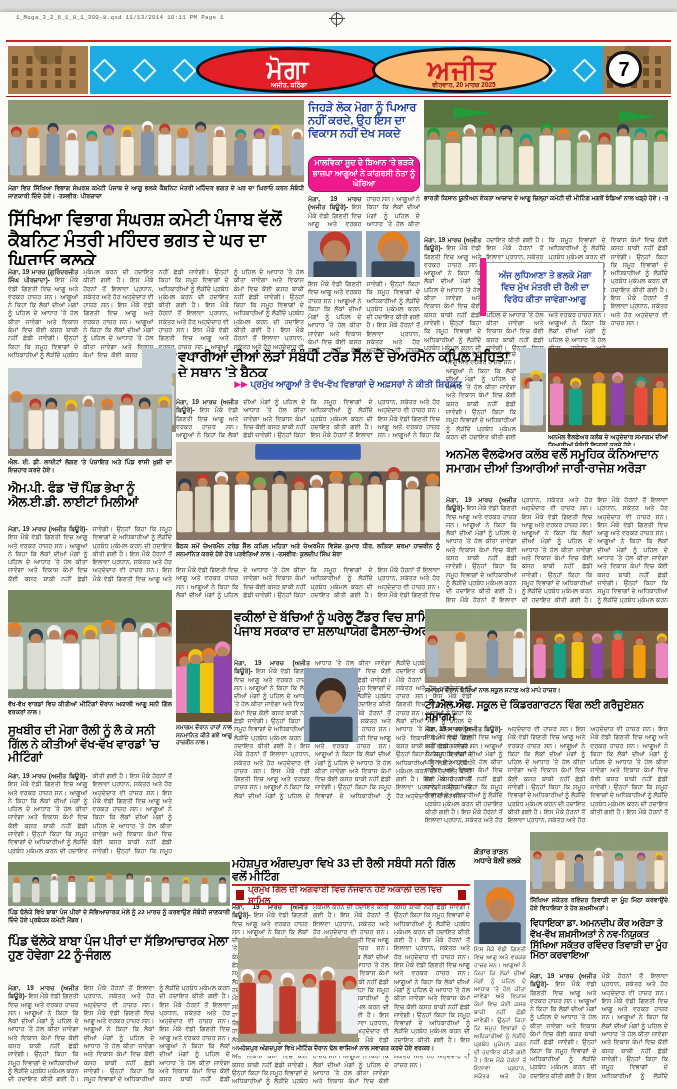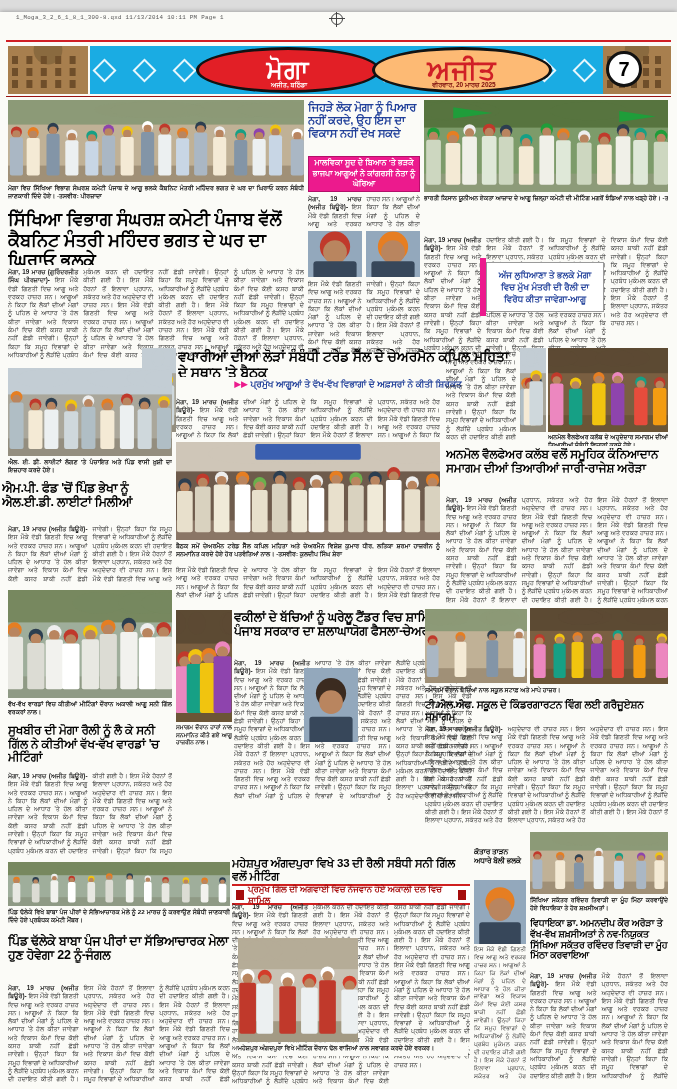--- a/index.html
+++ b/index.html
@@ -165,21 +165,21 @@
         <circle cx="289.31360647924885" cy="33.91603281956981" r="5.535000000000001" fill="#fff"></circle>
         <circle cx="289.31360647924885" cy="36.17103281956981" r="4.1000000000000005" fill="#b9855f"></circle>
         <rect x="282.75360647924884" y="39.246032819569805" width="13.120000000000003" height="36.19396718043019" rx="2" fill="#aab7c4"></rect>
       </svg>
     </div>
   <div class="abs cap" style="left:8px;top:172px;width:296px;height:23px;">ਮੋਗਾ ਵਿਚ ਸਿੱਖਿਆ ਵਿਭਾਗ ਸੰਘਰਸ਼ ਕਮੇਟੀ ਪੰਜਾਬ ਦੇ ਆਗੂ ਭਲਕੇ ਕੈਬਨਿਟ ਮੰਤਰੀ ਮਹਿੰਦਰ ਭਗਤ ਦੇ ਘਰ ਦਾ ਘਿਰਾਓ ਕਰਨ ਸੰਬੰਧੀ ਜਾਣਕਾਰੀ ਦਿੰਦੇ ਹੋਏ।  -ਤਸਵੀਰ: ਪੀਰਜ਼ਾਦਾ</div>
   <div class="abs hl" style="left:8px;top:197px;width:296px;height:56px;font-size:18px;">ਸਿੱਖਿਆ ਵਿਭਾਗ ਸੰਘਰਸ਼ ਕਮੇਟੀ ਪੰਜਾਬ ਵੱਲੋਂ ਕੈਬਨਿਟ ਮੰਤਰੀ ਮਹਿੰਦਰ ਭਗਤ ਦੇ ਘਰ ਦਾ ਘਿਰਾਓ ਭਲਕੇ</div>
   <div class="abs bt" style="left:8px;top:256px;width:296px;height:92px;column-count:4;"><b>ਮੋਗਾ, 19 ਮਾਰਚ (ਗੁਰਿੰਦਰਜੀਤ ਸਿੰਘ ਪੀਰਜ਼ਾਦਾ)-</b> ਇਸ ਮੌਕੇ ਵੱਡੀ ਗਿਣਤੀ ਵਿਚ ਆਗੂ ਅਤੇ ਵਰਕਰ ਹਾਜ਼ਰ ਸਨ। ਆਗੂਆਂ ਨੇ ਕਿਹਾ ਕਿ ਲੋਕਾਂ ਦੀਆਂ ਮੰਗਾਂ ਨੂੰ ਪਹਿਲ ਦੇ ਆਧਾਰ 'ਤੇ ਹੱਲ ਕੀਤਾ ਜਾਵੇਗਾ ਅਤੇ ਵਿਕਾਸ ਕੰਮਾਂ ਵਿਚ ਕੋਈ ਕਸਰ ਬਾਕੀ ਨਹੀਂ ਛੱਡੀ ਜਾਵੇਗੀ। ਉਨ੍ਹਾਂ ਕਿਹਾ ਕਿ ਸਮੂਹ ਵਿਭਾਗਾਂ ਦੇ ਅਧਿਕਾਰੀਆਂ ਨੂੰ ਲੋੜੀਂਦੇ ਪ੍ਰਬੰਧ ਮੁਕੰਮਲ ਕਰਨ ਦੀ ਹਦਾਇਤ ਕੀਤੀ ਗਈ ਹੈ। ਇਸ ਮੌਕੇ ਹੋਰਨਾਂ ਤੋਂ ਇਲਾਵਾ ਪ੍ਰਧਾਨ, ਸਕੱਤਰ ਅਤੇ ਹੋਰ ਅਹੁਦੇਦਾਰ ਵੀ ਹਾਜ਼ਰ ਸਨ। ਇਸ ਮੌਕੇ ਵੱਡੀ ਗਿਣਤੀ ਵਿਚ ਆਗੂ ਅਤੇ ਵਰਕਰ ਹਾਜ਼ਰ ਸਨ। ਆਗੂਆਂ ਨੇ ਕਿਹਾ ਕਿ ਲੋਕਾਂ ਦੀਆਂ ਮੰਗਾਂ ਨੂੰ ਪਹਿਲ ਦੇ ਆਧਾਰ 'ਤੇ ਹੱਲ ਕੀਤਾ ਜਾਵੇਗਾ ਅਤੇ ਵਿਕਾਸ ਕੰਮਾਂ ਵਿਚ ਕੋਈ ਕਸਰ ਬਾਕੀ ਨਹੀਂ ਛੱਡੀ ਜਾਵੇਗੀ। ਉਨ੍ਹਾਂ ਕਿਹਾ ਕਿ ਸਮੂਹ ਵਿਭਾਗਾਂ ਦੇ ਅਧਿਕਾਰੀਆਂ ਨੂੰ ਲੋੜੀਂਦੇ ਪ੍ਰਬੰਧ ਮੁਕੰਮਲ ਕਰਨ ਦੀ ਹਦਾਇਤ ਕੀਤੀ ਗਈ ਹੈ। ਇਸ ਮੌਕੇ ਹੋਰਨਾਂ ਤੋਂ ਇਲਾਵਾ ਪ੍ਰਧਾਨ, ਸਕੱਤਰ ਅਤੇ ਹੋਰ ਅਹੁਦੇਦਾਰ ਵੀ ਹਾਜ਼ਰ ਸਨ। ਇਸ ਮੌਕੇ ਵੱਡੀ ਗਿਣਤੀ ਵਿਚ ਆਗੂ ਅਤੇ ਵਰਕਰ ਹਾਜ਼ਰ ਸਨ। ਆਗੂਆਂ ਨੇ ਕਿਹਾ ਕਿ ਲੋਕਾਂ ਦੀਆਂ ਮੰਗਾਂ ਨੂੰ ਪਹਿਲ ਦੇ ਆਧਾਰ 'ਤੇ ਹੱਲ ਕੀਤਾ ਜਾਵੇਗਾ ਅਤੇ ਵਿਕਾਸ ਕੰਮਾਂ ਵਿਚ ਕੋਈ ਕਸਰ ਬਾਕੀ ਨਹੀਂ ਛੱਡੀ ਜਾਵੇਗੀ। ਉਨ੍ਹਾਂ ਕਿਹਾ ਕਿ ਸਮੂਹ ਵਿਭਾਗਾਂ ਦੇ ਅਧਿਕਾਰੀਆਂ ਨੂੰ ਲੋੜੀਂਦੇ ਪ੍ਰਬੰਧ ਮੁਕੰਮਲ ਕਰਨ ਦੀ ਹਦਾਇਤ ਕੀਤੀ ਗਈ ਹੈ। ਇਸ ਮੌਕੇ ਹੋਰਨਾਂ ਤੋਂ ਇਲਾਵਾ ਪ੍ਰਧਾਨ, ਸਕੱਤਰ ਅਤੇ ਹੋਰ ਅਹੁਦੇਦਾਰ ਵੀ ਹਾਜ਼ਰ ਸਨ।</div>
 
   <div class="abs hl bluehl" style="left:308px;top:89px;width:112px;height:52px;font-size:11.5px;">ਜਿਹੜੇ ਲੋਕ ਮੋਗਾ ਨੂੰ ਪਿਆਰ ਨਹੀਂ ਕਰਦੇ, ਉਹ ਇਸ ਦਾ ਵਿਕਾਸ ਨਹੀਂ ਦੇਖ ਸਕਦੇ</div>
-  <div class="abs kicker" style="left:308px;top:144px;width:112px;height:36px;">ਮਾਲਵਿਕਾ ਸੂਦ ਦੇ ਬਿਆਨ 'ਤੇ ਭੜਕੇ ਭਾਜਪਾ ਆਗੂਆਂ ਨੇ ਕਾਂਗਰਸੀ ਨੇਤਾ ਨੂੰ ਘੇਰਿਆ</div>
+  <div class="abs kicker" style="left:308px;top:144px;width:112px;height:36px;border-radius:8px;">ਮਾਲਵਿਕਾ ਸੂਦ ਦੇ ਬਿਆਨ 'ਤੇ ਭੜਕੇ ਭਾਜਪਾ ਆਗੂਆਂ ਨੇ ਕਾਂਗਰਸੀ ਨੇਤਾ ਨੂੰ ਘੇਰਿਆ</div>
   <div class="abs bt" style="left:308px;top:183px;width:112px;height:34px;column-count:2;"><b>ਮੋਗਾ, 19 ਮਾਰਚ (ਅਜੀਤ ਬਿਊਰੋ)-</b> ਇਸ ਮੌਕੇ ਵੱਡੀ ਗਿਣਤੀ ਵਿਚ ਆਗੂ ਅਤੇ ਵਰਕਰ ਹਾਜ਼ਰ ਸਨ। ਆਗੂਆਂ ਨੇ ਕਿਹਾ ਕਿ ਲੋਕਾਂ ਦੀਆਂ ਮੰਗਾਂ ਨੂੰ ਪਹਿਲ ਦੇ ਆਧਾਰ 'ਤੇ ਹੱਲ ਕੀਤਾ ਜਾਵੇਗਾ ਅਤੇ ਵਿਕਾਸ ਕੰਮਾਂ ਵਿਚ ਕੋਈ ਕਸਰ ਬਾਕੀ ਨਹੀਂ ਛੱਡੀ ਜਾਵੇਗੀ। ਉਨ੍ਹਾਂ ਕਿਹਾ ਕਿ ਸਮੂਹ ਵਿਭਾਗਾਂ ਦੇ ਅਧਿਕਾਰੀਆਂ ਨੂੰ ਲੋੜੀਂਦੇ ਪ੍ਰਬੰਧ ਮੁਕੰਮਲ ਕਰਨ ਦੀ ਹਦਾਇਤ ਕੀਤੀ ਗਈ ਹੈ। ਇਸ ਮੌਕੇ ਹੋਰਨਾਂ ਤੋਂ ਇਲਾਵਾ ਪ੍ਰਧਾਨ, ਸਕੱਤਰ ਅਤੇ ਹੋਰ ਅਹੁਦੇਦਾਰ ਵੀ ਹਾਜ਼ਰ ਸਨ।</div>
   <div class="abs photo" style="left:308px;top:219px;width:54px;height:46px;">
       <svg width="54" height="46">
         <rect x="0" y="0" width="54" height="46" fill="#93a8bc"></rect>
         <circle cx="27" cy="15.64" r="15.120000000000001" fill="#c0392b"></circle>
         <circle cx="27" cy="21.16" r="11.88" fill="#b9855f"></circle>
         <rect x="5.4" y="30.360000000000003" width="43.2" height="17.48" rx="3" fill="#37475a"></rect>
       </svg>
     </div>
   <div class="abs photo" style="left:366px;top:219px;width:54px;height:46px;">
@@ -390,21 +390,21 @@
         <rect x="111.88625784089614" y="37.20349608486518" width="14.080000000000002" height="43.75650391513483" rx="2" fill="#ecf0f1"></rect>
         <circle cx="136.63158899833797" cy="35.42318250201293" r="5.940000000000001" fill="#2c3e50"></circle>
         <circle cx="136.63158899833797" cy="37.84318250201293" r="4.4" fill="#b9855f"></circle>
         <rect x="129.59158899833798" y="41.14318250201293" width="14.080000000000002" height="39.81681749798708" rx="2" fill="#cfd8dc"></rect>
         <circle cx="155.96615941317577" cy="33.90862850865815" r="5.940000000000001" fill="#f1c40f"></circle>
         <circle cx="155.96615941317577" cy="36.32862850865815" r="4.4" fill="#b9855f"></circle>
         <rect x="148.92615941317578" y="39.628628508658146" width="14.080000000000002" height="41.33137149134186" rx="2" fill="#b0bec5"></rect>
       </svg>
     </div>
   <div class="abs cap" style="left:8px;top:446px;width:164px;height:22px;">ਐਲ. ਈ. ਡੀ. ਲਾਈਟਾਂ ਲੱਗਣ 'ਤੇ ਪੰਚਾਇਤ ਅਤੇ ਪਿੰਡ ਵਾਸੀ ਖ਼ੁਸ਼ੀ ਦਾ ਇਜ਼ਹਾਰ ਕਰਦੇ ਹੋਏ।</div>
-  <div class="abs hl" style="left:2px;top:469px;width:164px;height:42px;font-size:12.5px;">ਐਮ.ਪੀ. ਫੰਡ 'ਚੋਂ ਪਿੰਡ ਭੇਖਾ ਨੂੰ ਐਲ.ਈ.ਡੀ. ਲਾਈਟਾਂ ਮਿਲੀਆਂ</div>
+  <div class="abs hl" style="left:8px;top:469px;width:164px;height:42px;font-size:12.5px;">ਐਮ.ਪੀ. ਫੰਡ 'ਚੋਂ ਪਿੰਡ ਭੇਖਾ ਨੂੰ ਐਲ.ਈ.ਡੀ. ਲਾਈਟਾਂ ਮਿਲੀਆਂ</div>
   <div class="abs bt" style="left:8px;top:513px;width:164px;height:62px;column-count:2;"><b>ਮੋਗਾ, 19 ਮਾਰਚ (ਅਜੀਤ ਬਿਊਰੋ)-</b> ਇਸ ਮੌਕੇ ਵੱਡੀ ਗਿਣਤੀ ਵਿਚ ਆਗੂ ਅਤੇ ਵਰਕਰ ਹਾਜ਼ਰ ਸਨ। ਆਗੂਆਂ ਨੇ ਕਿਹਾ ਕਿ ਲੋਕਾਂ ਦੀਆਂ ਮੰਗਾਂ ਨੂੰ ਪਹਿਲ ਦੇ ਆਧਾਰ 'ਤੇ ਹੱਲ ਕੀਤਾ ਜਾਵੇਗਾ ਅਤੇ ਵਿਕਾਸ ਕੰਮਾਂ ਵਿਚ ਕੋਈ ਕਸਰ ਬਾਕੀ ਨਹੀਂ ਛੱਡੀ ਜਾਵੇਗੀ। ਉਨ੍ਹਾਂ ਕਿਹਾ ਕਿ ਸਮੂਹ ਵਿਭਾਗਾਂ ਦੇ ਅਧਿਕਾਰੀਆਂ ਨੂੰ ਲੋੜੀਂਦੇ ਪ੍ਰਬੰਧ ਮੁਕੰਮਲ ਕਰਨ ਦੀ ਹਦਾਇਤ ਕੀਤੀ ਗਈ ਹੈ। ਇਸ ਮੌਕੇ ਹੋਰਨਾਂ ਤੋਂ ਇਲਾਵਾ ਪ੍ਰਧਾਨ, ਸਕੱਤਰ ਅਤੇ ਹੋਰ ਅਹੁਦੇਦਾਰ ਵੀ ਹਾਜ਼ਰ ਸਨ। ਇਸ ਮੌਕੇ ਵੱਡੀ ਗਿਣਤੀ ਵਿਚ ਆਗੂ ਅਤੇ ਵਰਕਰ ਹਾਜ਼ਰ ਸਨ। ਆਗੂਆਂ ਨੇ ਕਿਹਾ ਕਿ ਲੋਕਾਂ ਦੀਆਂ ਮੰਗਾਂ ਨੂੰ ਪਹਿਲ ਦੇ ਆਧਾਰ 'ਤੇ ਹੱਲ ਕੀਤਾ ਜਾਵੇਗਾ ਅਤੇ ਵਿਕਾਸ ਕੰਮਾਂ ਵਿਚ ਕੋਈ ਕਸਰ ਬਾਕੀ ਨਹੀਂ ਛੱਡੀ ਜਾਵੇਗੀ। ਉਨ੍ਹਾਂ ਕਿਹਾ ਕਿ ਸਮੂਹ ਵਿਭਾਗਾਂ ਦੇ ਅਧਿਕਾਰੀਆਂ ਨੂੰ ਲੋੜੀਂਦੇ ਪ੍ਰਬੰਧ ਮੁਕੰਮਲ ਕਰਨ ਦੀ ਹਦਾਇਤ ਕੀਤੀ ਗਈ ਹੈ। ਇਸ ਮੌਕੇ ਹੋਰਨਾਂ ਤੋਂ ਇਲਾਵਾ ਪ੍ਰਧਾਨ, ਸਕੱਤਰ ਅਤੇ ਹੋਰ ਅਹੁਦੇਦਾਰ ਵੀ ਹਾਜ਼ਰ ਸਨ।</div>
 
   <div class="abs bt" style="left:446px;top:338px;width:70px;height:92px;column-count:1;"> ਇਸ ਮੌਕੇ ਵੱਡੀ ਗਿਣਤੀ ਵਿਚ ਆਗੂ ਅਤੇ ਵਰਕਰ ਹਾਜ਼ਰ ਸਨ। ਆਗੂਆਂ ਨੇ ਕਿਹਾ ਕਿ ਲੋਕਾਂ ਦੀਆਂ ਮੰਗਾਂ ਨੂੰ ਪਹਿਲ ਦੇ ਆਧਾਰ 'ਤੇ ਹੱਲ ਕੀਤਾ ਜਾਵੇਗਾ ਅਤੇ ਵਿਕਾਸ ਕੰਮਾਂ ਵਿਚ ਕੋਈ ਕਸਰ ਬਾਕੀ ਨਹੀਂ ਛੱਡੀ ਜਾਵੇਗੀ। ਉਨ੍ਹਾਂ ਕਿਹਾ ਕਿ ਸਮੂਹ ਵਿਭਾਗਾਂ ਦੇ ਅਧਿਕਾਰੀਆਂ ਨੂੰ ਲੋੜੀਂਦੇ ਪ੍ਰਬੰਧ ਮੁਕੰਮਲ ਕਰਨ ਦੀ ਹਦਾਇਤ ਕੀਤੀ ਗਈ ਹੈ। ਇਸ ਮੌਕੇ ਹੋਰਨਾਂ ਤੋਂ ਇਲਾਵਾ ਪ੍ਰਧਾਨ, ਸਕੱਤਰ ਅਤੇ ਹੋਰ ਅਹੁਦੇਦਾਰ ਵੀ ਹਾਜ਼ਰ ਸਨ। ਇਸ ਮੌਕੇ ਵੱਡੀ ਗਿਣਤੀ ਵਿਚ ਆਗੂ ਅਤੇ ਵਰਕਰ ਹਾਜ਼ਰ ਸਨ। ਆਗੂਆਂ ਨੇ ਕਿਹਾ ਕਿ ਲੋਕਾਂ ਦੀਆਂ ਮੰਗਾਂ ਨੂੰ ਪਹਿਲ ਦੇ ਆਧਾਰ 'ਤੇ ਹੱਲ ਕੀਤਾ ਜਾਵੇਗਾ ਅਤੇ ਵਿਕਾਸ ਕੰਮਾਂ ਵਿਚ ਕੋਈ ਕਸਰ ਬਾਕੀ ਨਹੀਂ ਛੱਡੀ ਜਾਵੇਗੀ। ਉਨ੍ਹਾਂ ਕਿਹਾ ਕਿ ਸਮੂਹ ਵਿਭਾਗਾਂ ਦੇ ਅਧਿਕਾਰੀਆਂ ਨੂੰ ਲੋੜੀਂਦੇ ਪ੍ਰਬੰਧ ਮੁਕੰਮਲ ਕਰਨ ਦੀ ਹਦਾਇਤ ਕੀਤੀ ਗਈ ਹੈ। ਇਸ ਮੌਕੇ ਹੋਰਨਾਂ ਤੋਂ ਇਲਾਵਾ ਪ੍ਰਧਾਨ, ਸਕੱਤਰ ਅਤੇ ਹੋਰ ਅਹੁਦੇਦਾਰ ਵੀ ਹਾਜ਼ਰ ਸਨ।</div>
   <div class="abs photo" style="left:548px;top:336px;width:120px;height:84px;">
       <svg width="120" height="84">
         <rect x="0" y="0" width="120" height="29.4" fill="#5c4a33"></rect>
         <rect x="0" y="25.2" width="120" height="46.2" fill="#7a5f41"></rect>
         <rect x="0" y="67.2" width="120" height="16.8" fill="#6b5536"></rect>
         <ellipse cx="35.50079121338058" cy="10.08" rx="19.2" ry="8.4" fill="#5c4a33" opacity="0.6"></ellipse>
         <ellipse cx="82.30590642022435" cy="10.08" rx="19.2" ry="8.4" fill="#5c4a33" opacity="0.6"></ellipse>

